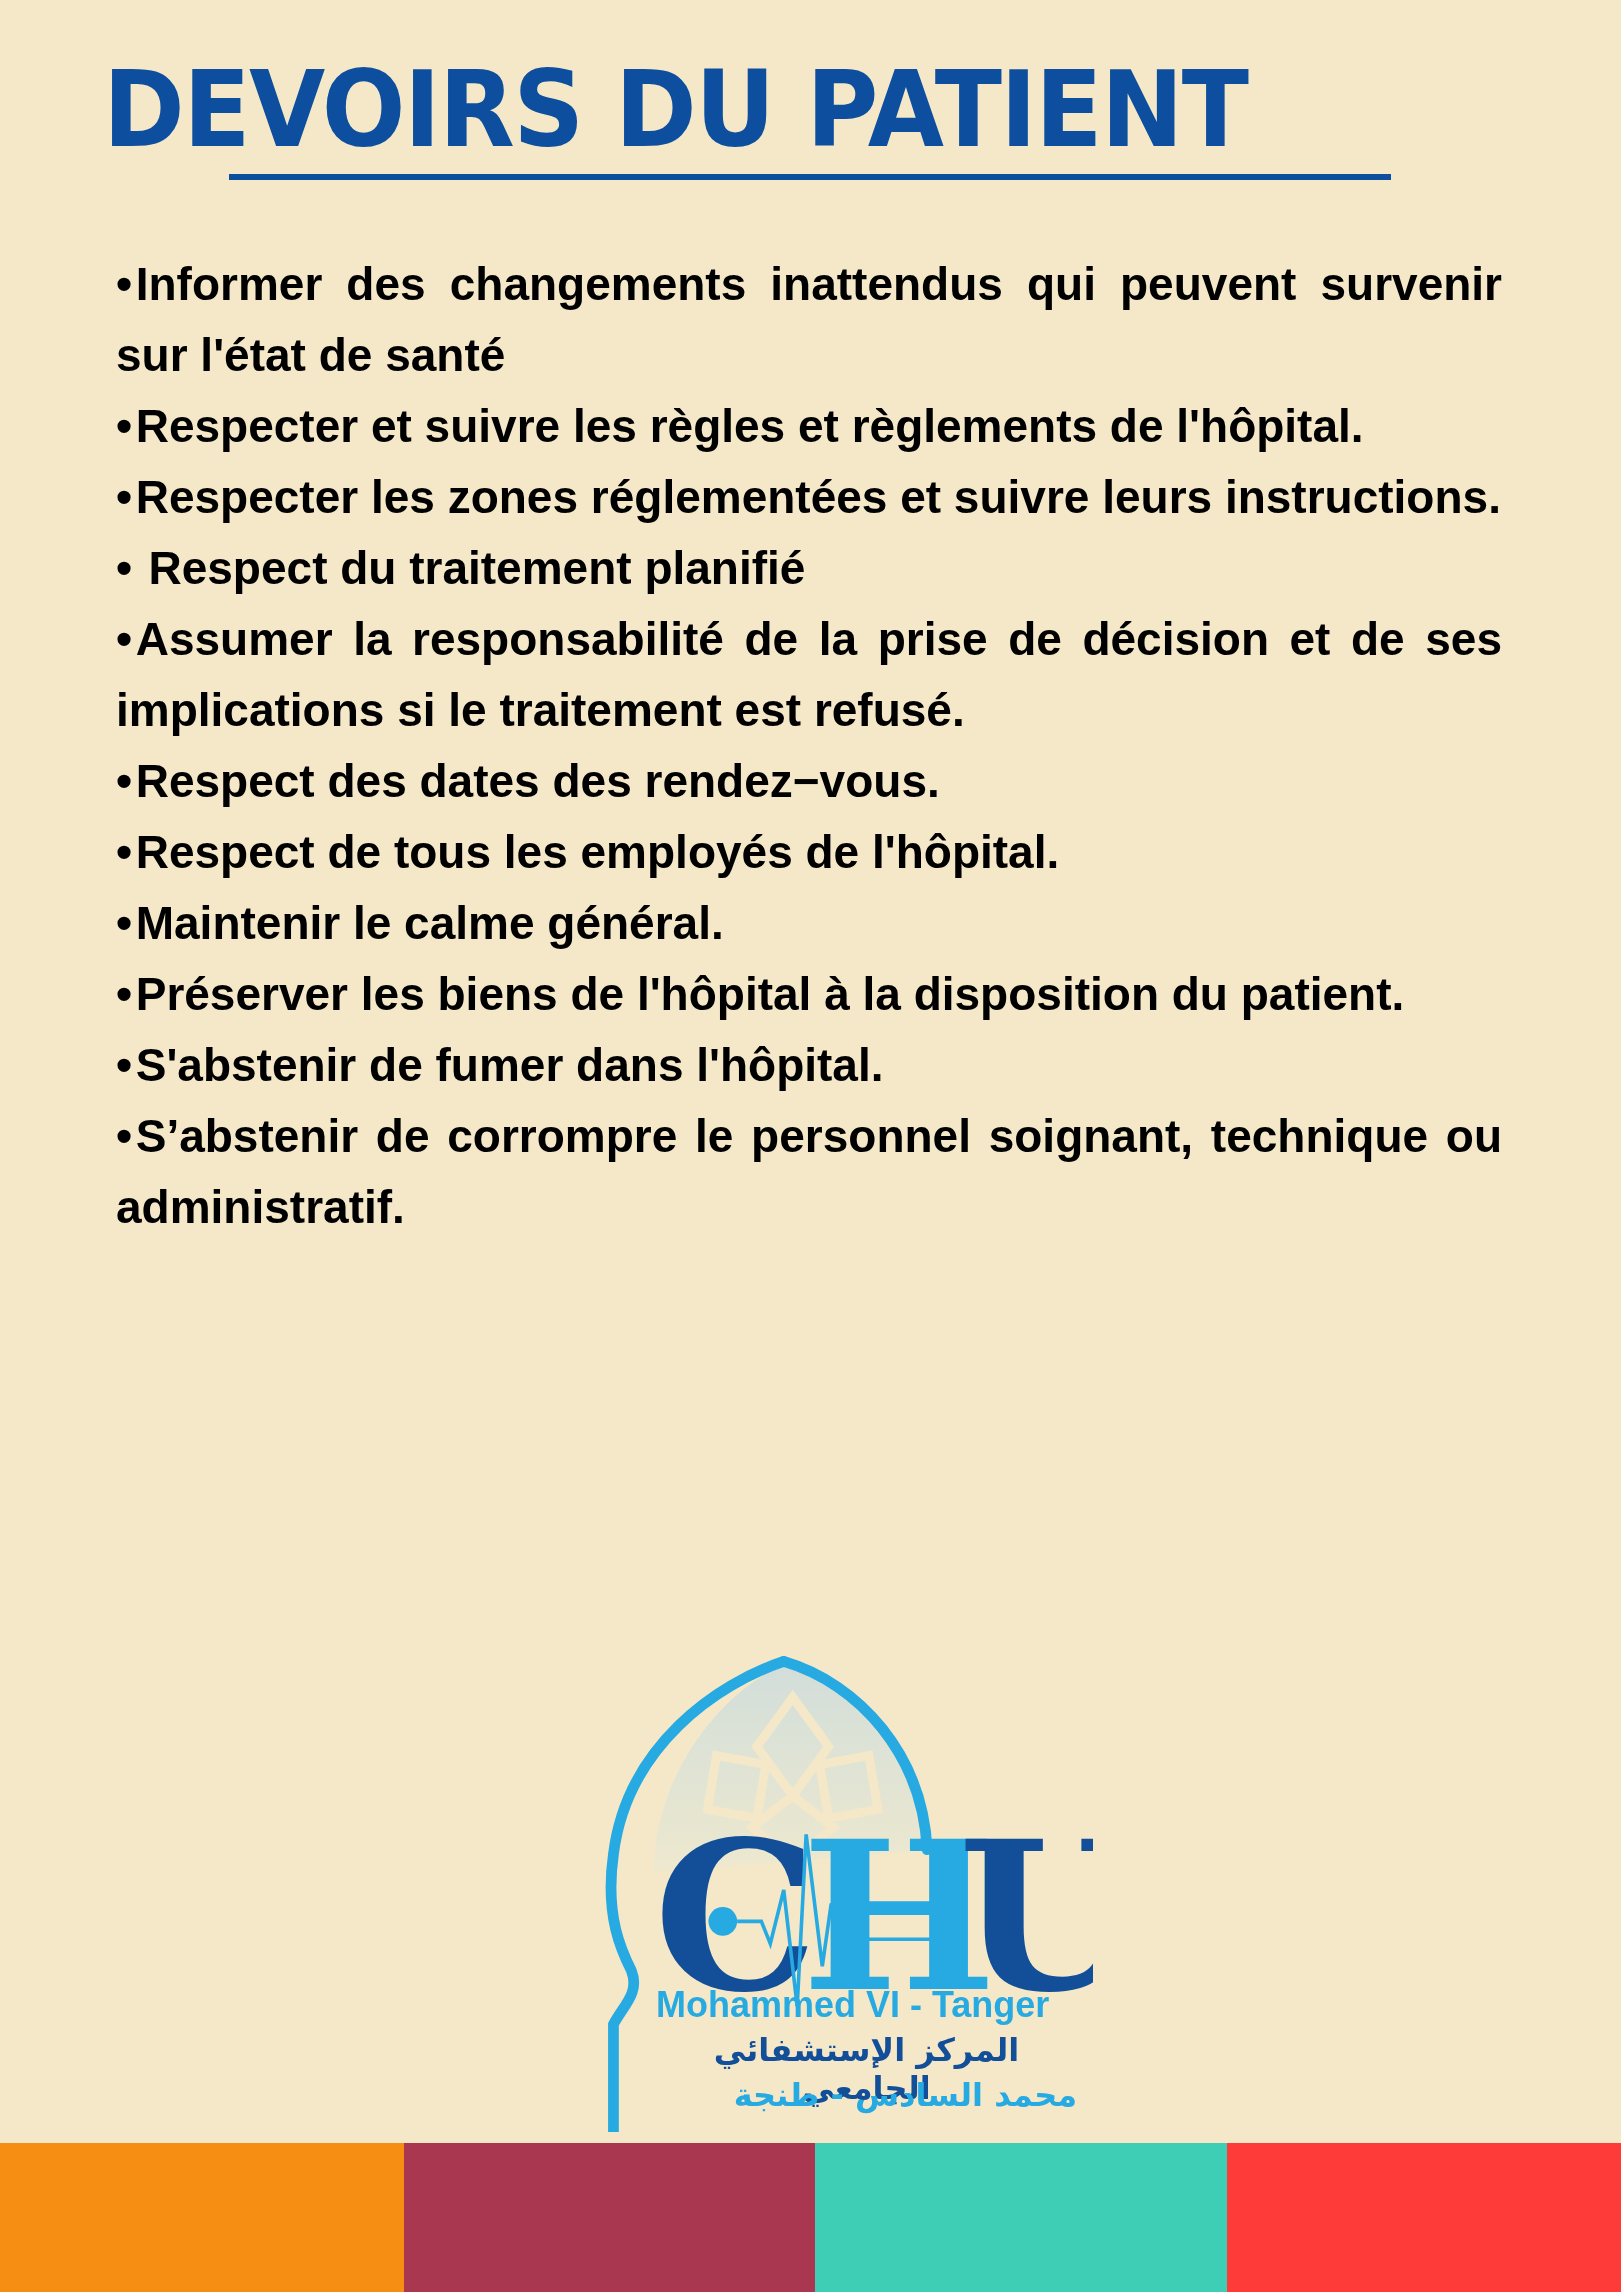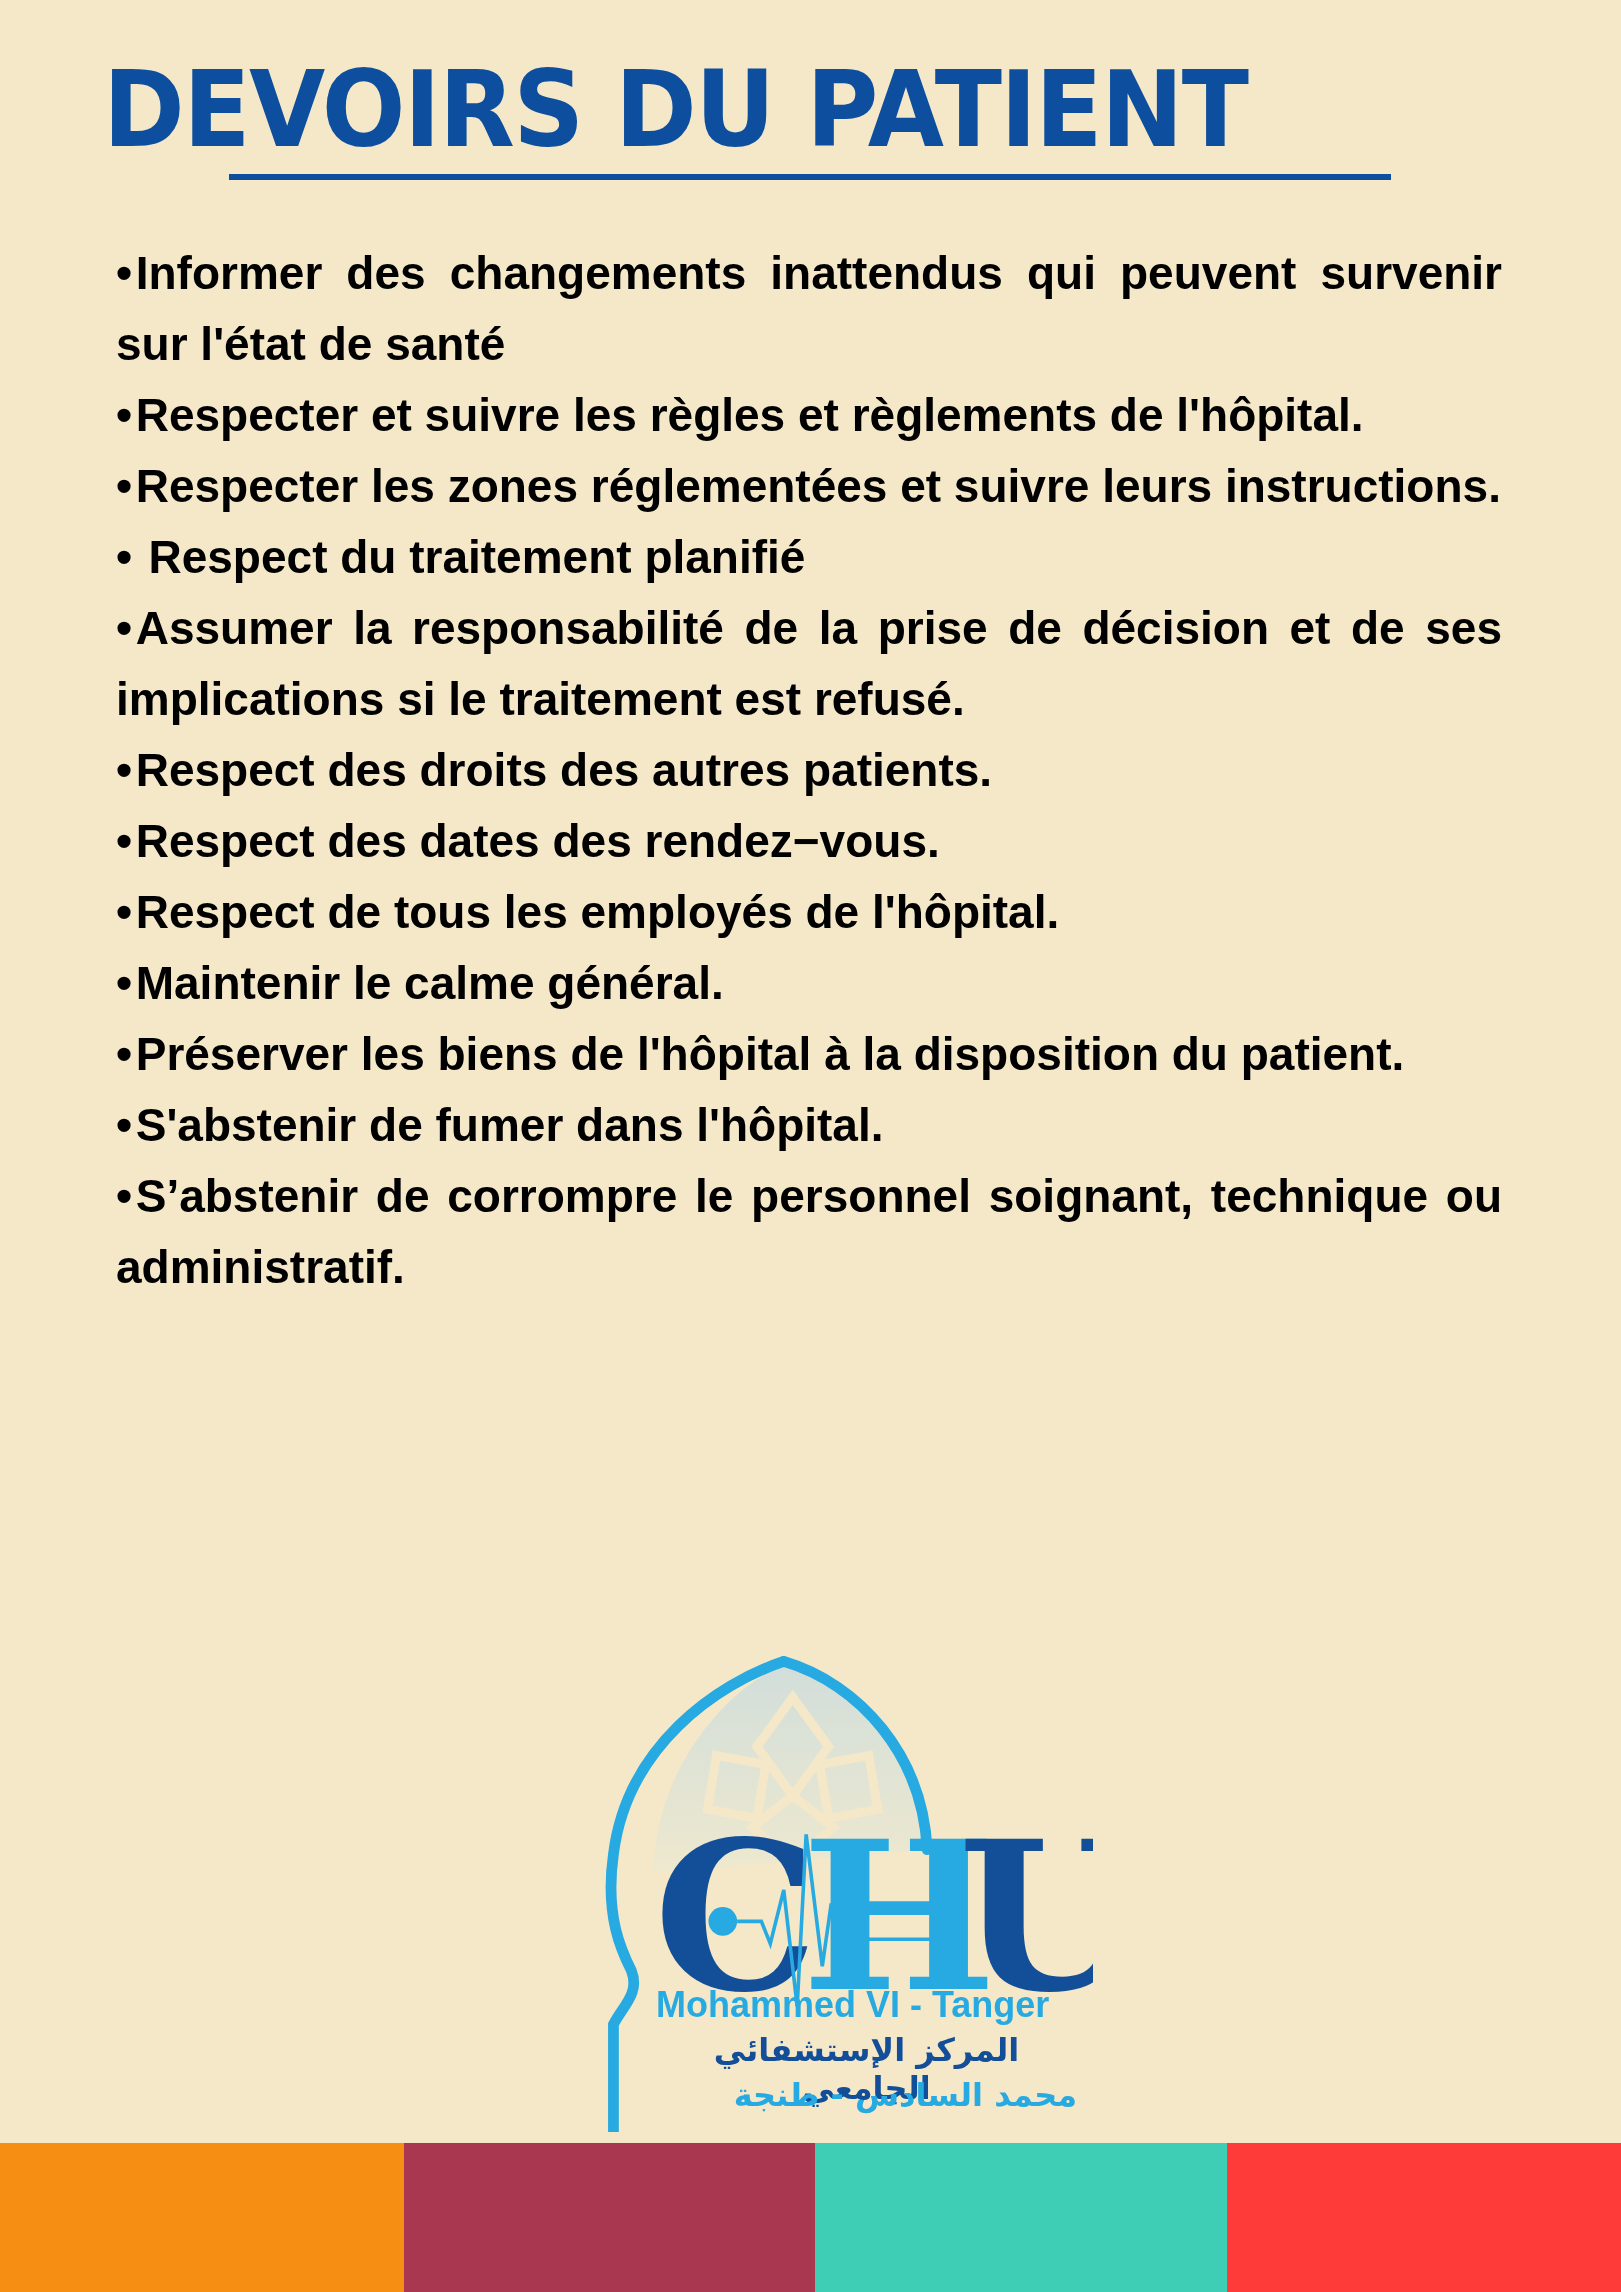--- a/index.html
+++ b/index.html
@@ -15,21 +15,21 @@
     display:inline-block;
     font-family:"DejaVu Sans", sans-serif;
     font-weight:bold; color:#0d4f9e;
     font-size:106px; letter-spacing:-1.8px; line-height:107px;
     transform:scaleX(0.93);
   }
   .title-underline {
     position:absolute; left:229px; width:1162px; top:174px; height:6.3px; background:#0d4f9e;
   }
   .duties {
-    position:absolute; left:116px; top:238px; width:1386px;
+    position:absolute; left:116px; top:249px; width:1386px;
     font-weight:bold; color:#000; font-size:46px; line-height:71px;
     text-align:justify;
   }
   .duty { margin:0; }
   .duty .bullet { margin-right:3.6px; }
   .logo {
     position:absolute; left:591px; top:1648px; width:502px; height:484px;
   }
   .logo-en {
     position:absolute; left:656px; top:1984px; font-size:36px; font-weight:bold;
@@ -53,21 +53,20 @@
   <span>DEVOIRS DU PATIENT</span>
 </div>
 <div class="title-underline"></div>
 
 <div class="duties" id="duties">
     <p class="duty"><span class="bullet">•</span><span>Informer des changements inattendus qui peuvent survenir sur l'état de santé</span></p>
     <p class="duty"><span class="bullet">•</span><span>Respecter et suivre les règles et règlements de l'hôpital.</span></p>
     <p class="duty"><span class="bullet">•</span><span>Respecter les zones réglementées et suivre leurs instructions.</span></p>
     <p class="duty"><span class="bullet">•</span><span> Respect du traitement planifié</span></p>
     <p class="duty"><span class="bullet">•</span><span>Assumer la responsabilité de la prise de décision et de ses implications si le traitement est refusé.</span></p>
-    <p class="duty"><span class="bullet">•</span><span>Respect des droits des autres patients.</span></p>
     <p class="duty"><span class="bullet">•</span><span>Respect des dates des rendez−vous.</span></p>
     <p class="duty"><span class="bullet">•</span><span>Respect de tous les employés de l'hôpital.</span></p>
     <p class="duty"><span class="bullet">•</span><span>Maintenir le calme général.</span></p>
     <p class="duty"><span class="bullet">•</span><span>Préserver les biens de l'hôpital à la disposition du patient.</span></p>
     <p class="duty"><span class="bullet">•</span><span>S'abstenir de fumer dans l'hôpital.</span></p>
     <p class="duty"><span class="bullet">•</span><span>S’abstenir de corrompre le personnel soignant, technique ou administratif.</span></p>
   </div>
 
 <svg class="logo" viewBox="0 0 560 540" xmlns="http://www.w3.org/2000/svg">
   <defs>

